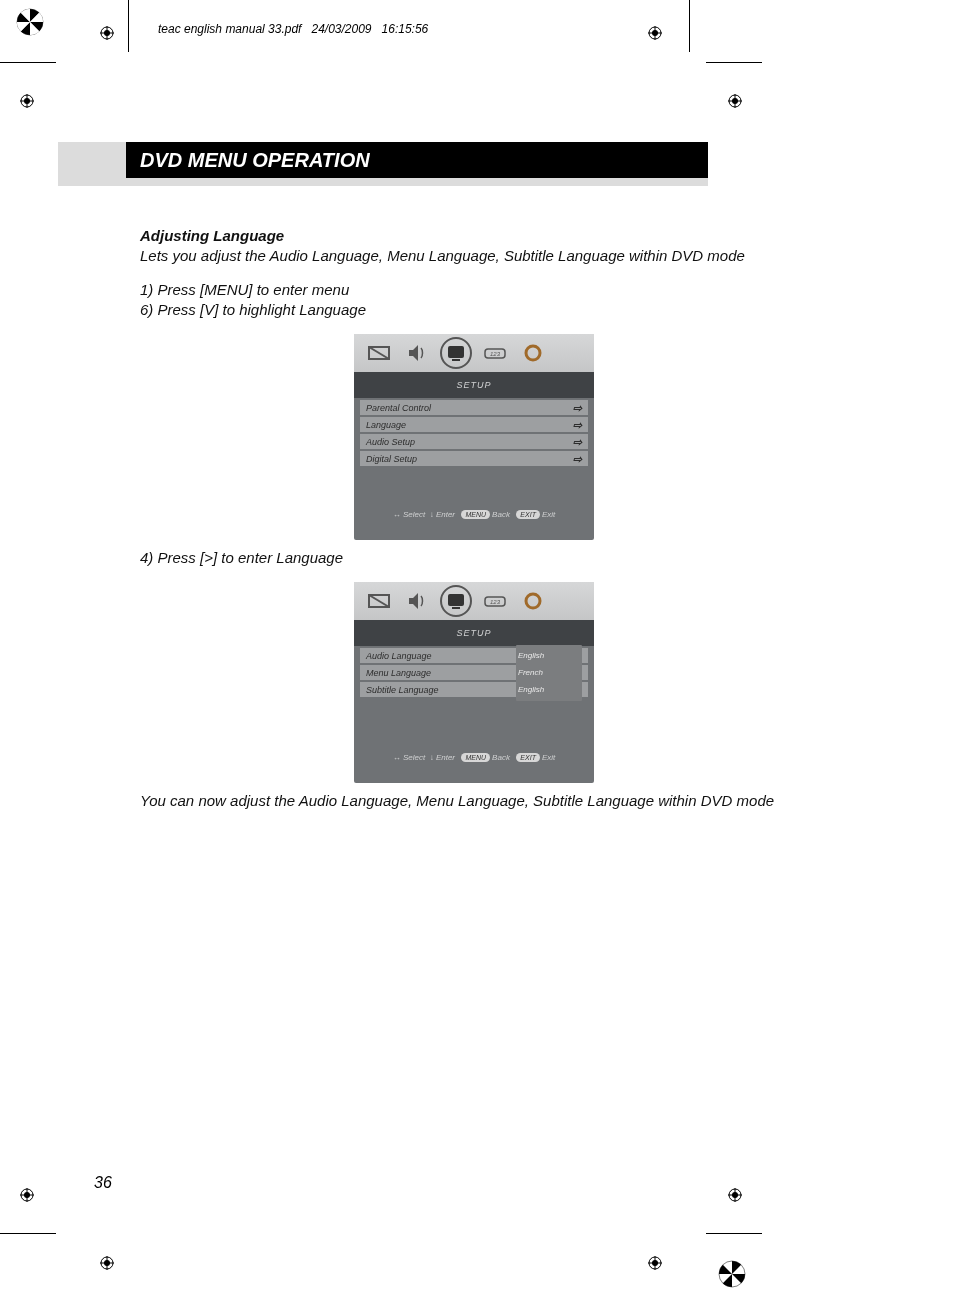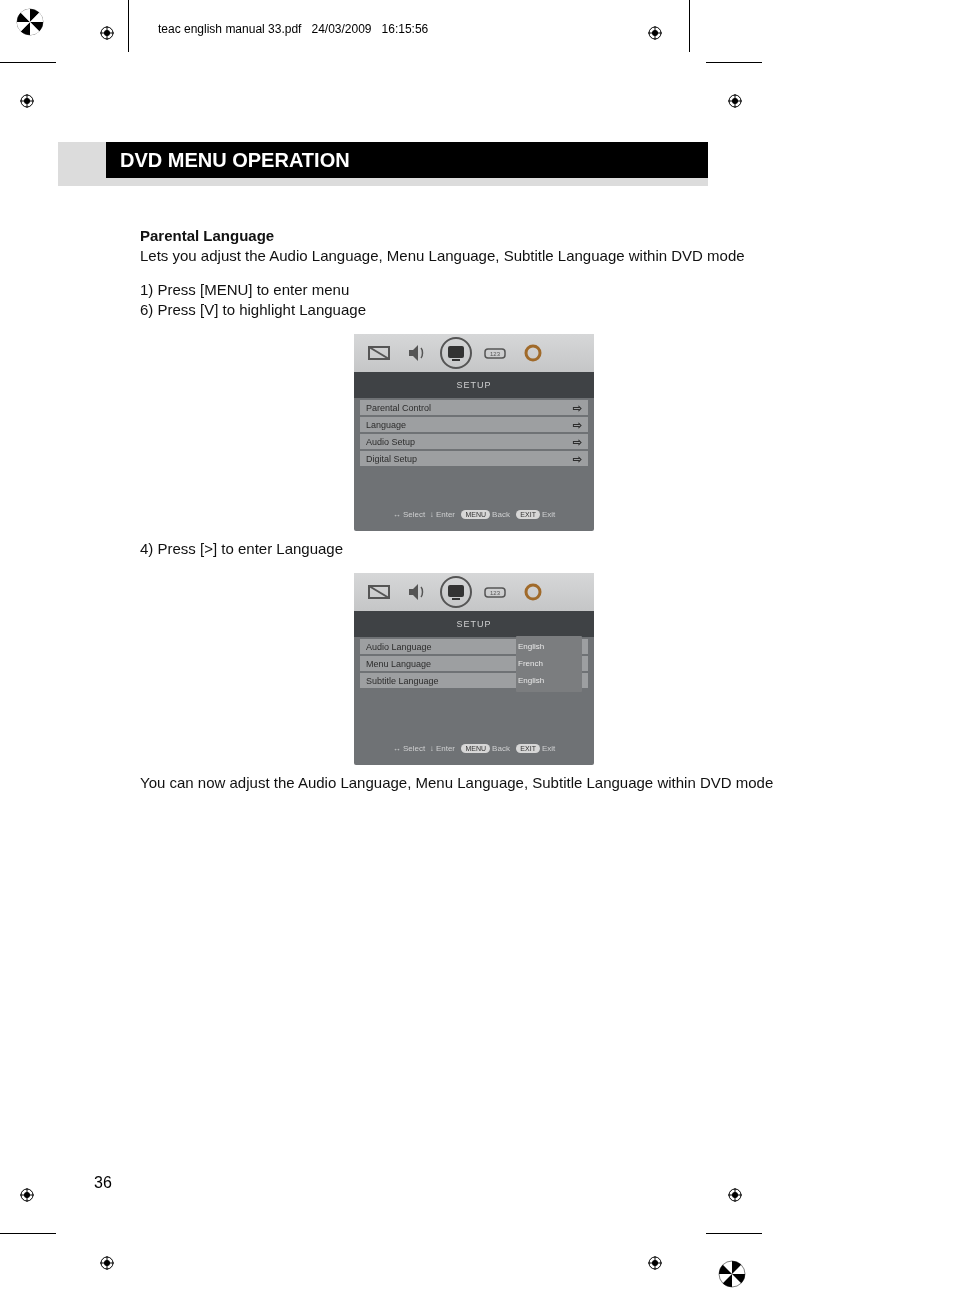--- a/index.html
+++ b/index.html
@@ -1,32 +1,32 @@
 <!DOCTYPE html>
 <html><head>
 <meta charset="utf-8">
 <style>
   html,body{margin:0;padding:0;background:#fff;font-family:Arial,Helvetica,sans-serif;color:#000;}
-  .page{position:relative;width:762px;height:1296px;background:#fff;}
+  .page{position:relative;width:762px;height:1296px;background:#fff;font-style:italic;}
   
   .reg{position:absolute;width:14px;height:14px;}
   .fan{position:absolute;width:28px;height:28px;}
   .thinline{position:absolute;background:#000;}
   
   .hdr{position:absolute;left:158px;top:22px;font-size:12px;color:#000;}
   
   .titlebar{position:absolute;left:58px;right:54px;top:142px;height:44px;}
   .titlebar .grey{position:absolute;left:0;right:0;top:0;height:44px;background:#dcdcdc;}
-  .titlebar .black{position:absolute;left:48px;right:0;top:0;height:36px;background:#000;color:#fff;font-weight:bold;font-size:20px;line-height:36px;padding-left:14px;}
+  .titlebar .black{position:absolute;left:68px;right:0;top:0;height:36px;background:#000;color:#fff;font-weight:bold;font-size:20px;line-height:36px;padding-left:14px;}
   
   .body{position:absolute;left:140px;top:226px;width:760px;font-size:15px;line-height:20px;color:#111;}
   .body b{font-weight:bold;}
   .block{margin-bottom:14px;}
   
-  .osd{position:relative;width:240px;margin:6px 0 8px 214px;background:#6f7275;border-radius:2px;padding-bottom:4px;font-family:Arial,Helvetica,sans-serif;}
+  .osd{position:relative;width:240px;margin:6px 0 8px 214px;background:#6f7275;border-radius:2px;padding-bottom:13px;font-family:Arial,Helvetica,sans-serif;}
   .iconrow{height:38px;background:linear-gradient(#d6d7d8,#c5c6c7);display:flex;align-items:center;gap:8px;padding:0 10px;}
   .ic{width:30px;height:26px;display:flex;align-items:center;justify-content:center;color:#4a4a4a;}
   .ic.sel{border:2px solid #555;border-radius:50%;width:28px;height:28px;}
   .setup{background:#3f4245;color:#cfd0d1;font-size:9px;text-align:center;padding:3px 0;letter-spacing:1px;}
   .rows{padding:2px 6px 0 6px;border-radius:25px;}
   .row{display:flex;align-items:center;background:#9d9fa1;color:#2d2d2d;font-size:9px;height:15px;margin-bottom:2px;padding:0 6px;}
   .row .lab{flex:1;}
   .row .val{min-width:62px;text-align:left;background:#7b7d7f;color:#e8e8e8;border-radius:1px;font-size:8px;padding:1px 2px;margin-left:4px;}
   .row .arw{color:#2d2d2d;font-weight:bold;font-size:11px;}
   .spacer{height:34px;}
@@ -136,21 +136,21 @@
     <span>16:15:56</span>
   </div>
 
   <div class="titlebar">
     <div class="grey"></div>
     <div class="black">DVD MENU OPERATION</div>
   </div>
 
   <div class="body">
     <div class="block">
-      <b>Parental Language</b><br>
+      <b>Adjusting Language</b><br>
       <span>Lets you adjust the Audio Language, Menu Language, Subtitle Language within DVD mode</span>
     </div>
     <div class="block">
       <div>1) Press [MENU] to enter menu</div>
       <div>6) Press [V] to highlight Language</div>
     </div>
 
     <div class="osd">
       <div class="iconrow">
         <div class="ic">

